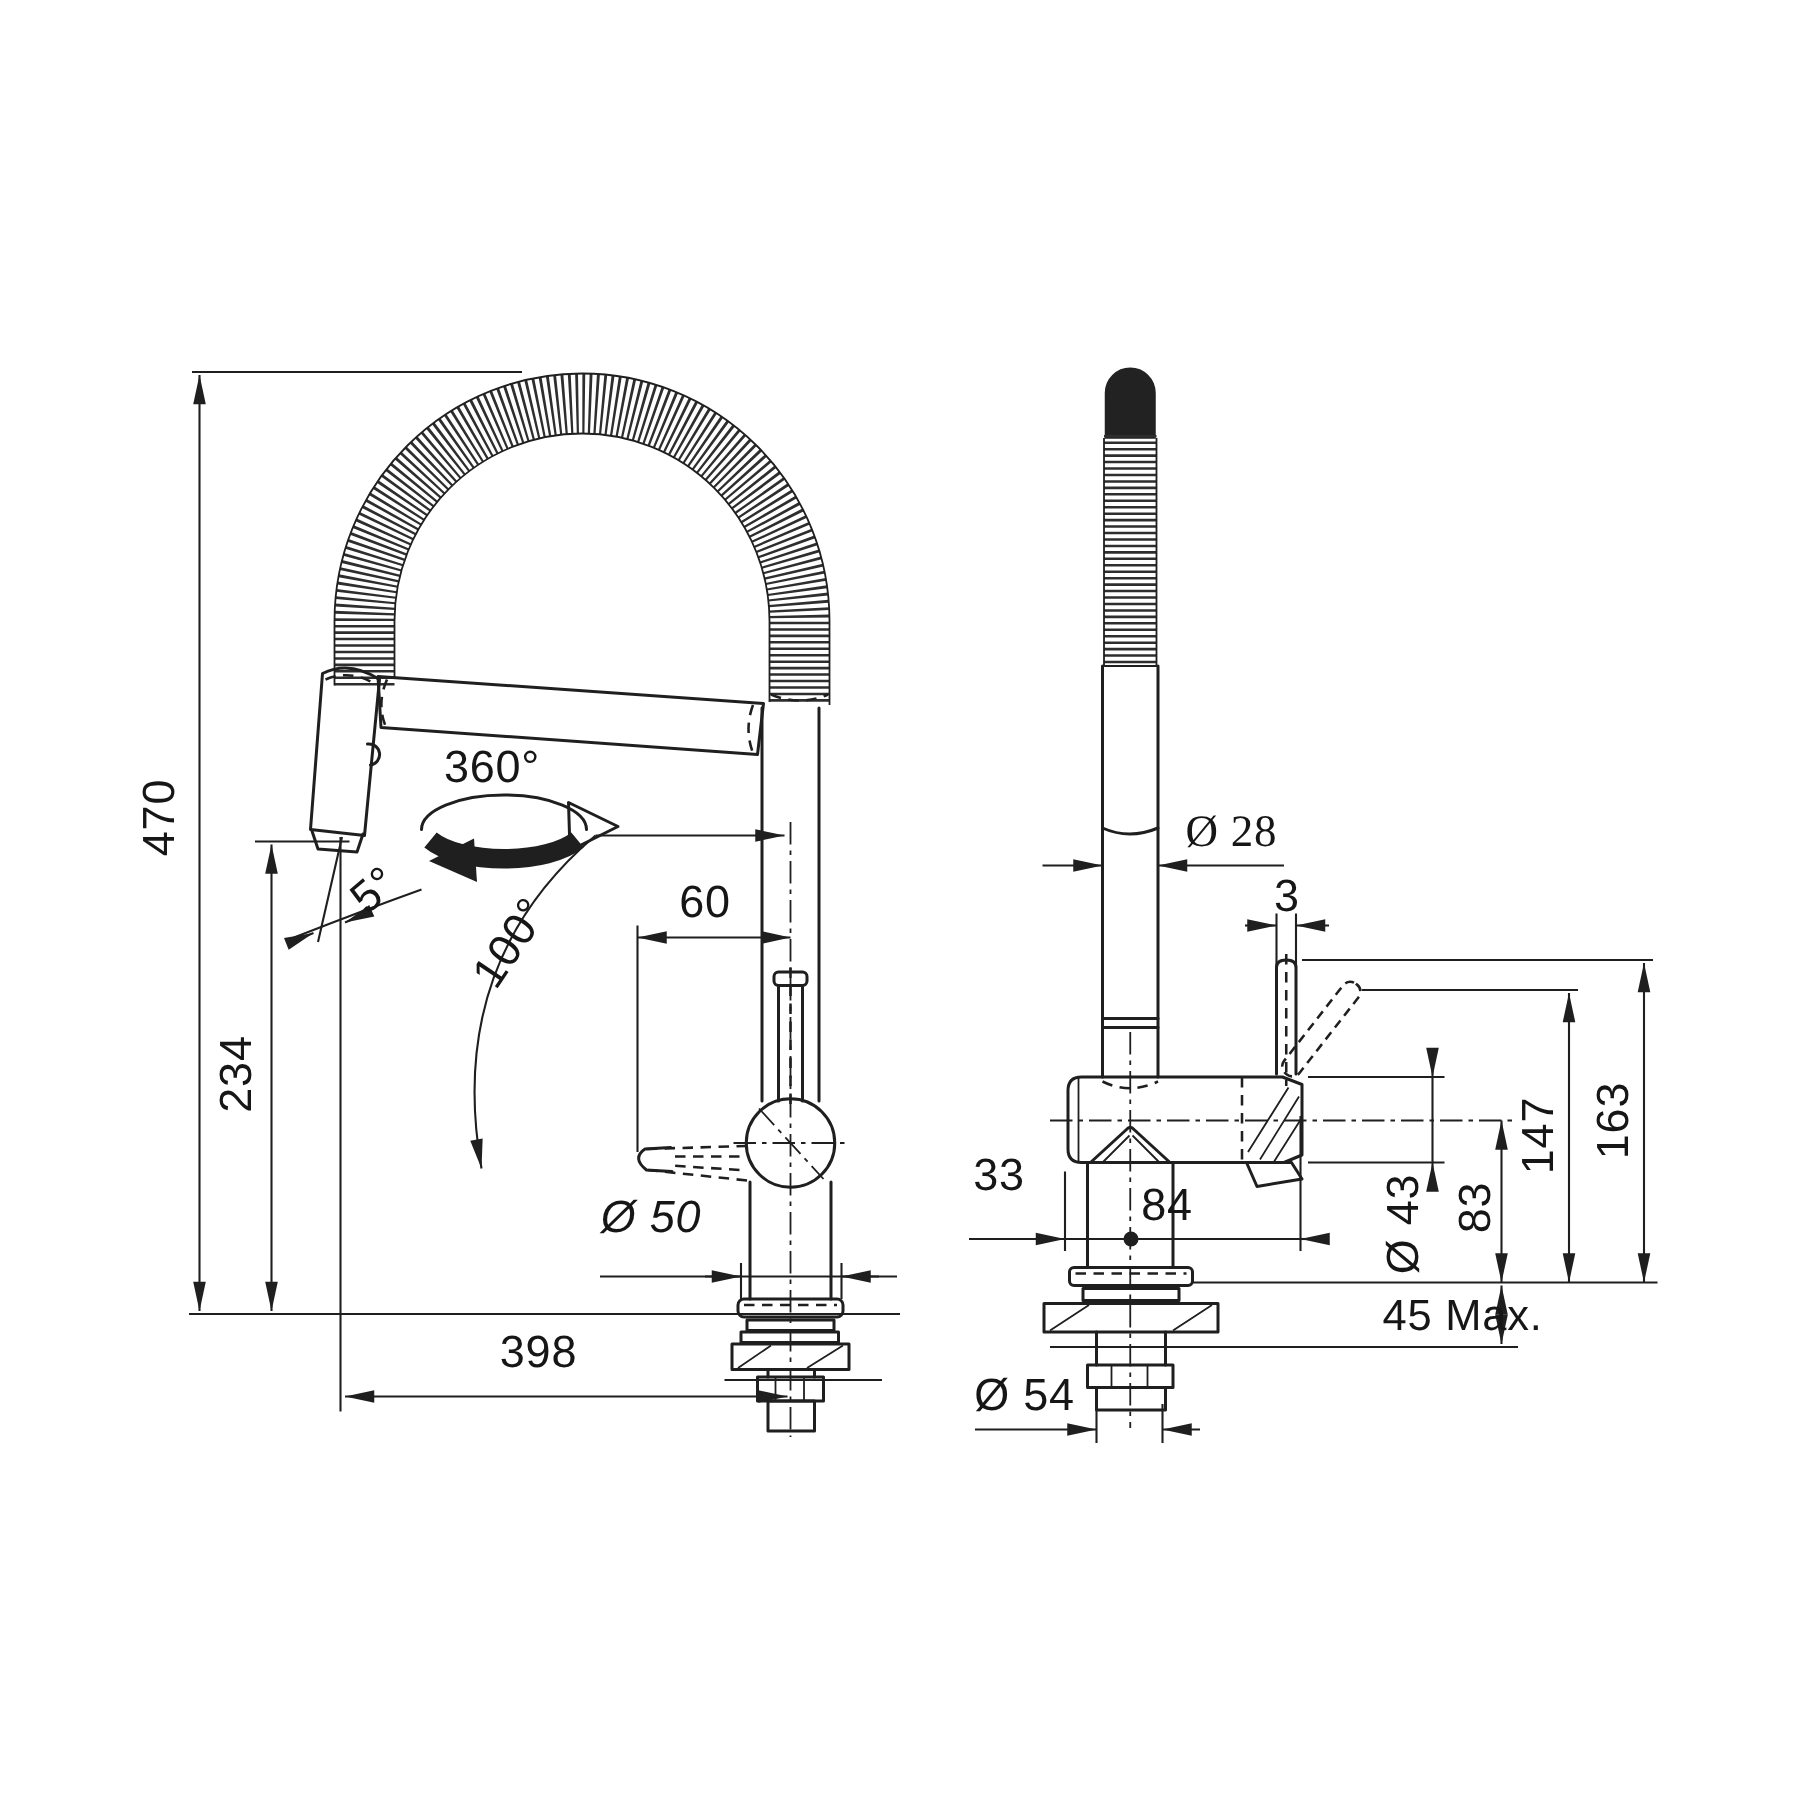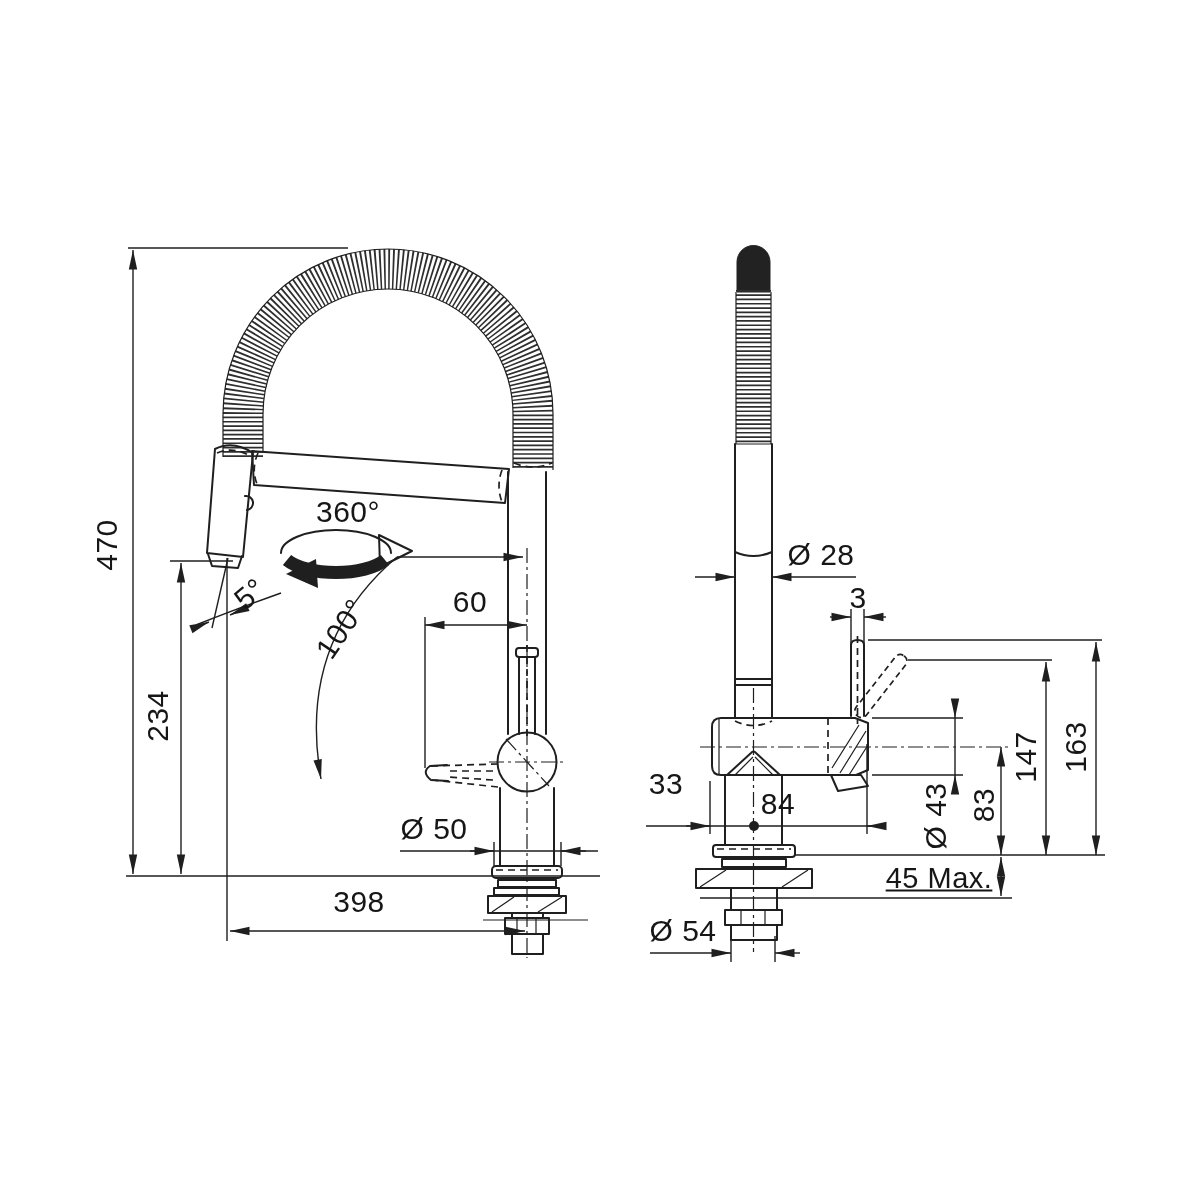--- a/index.html
+++ b/index.html
@@ -183,29 +183,29 @@
       <path class="dim" d="M731,936 V962 M775,936 V962"></path>
       <line class="dim" x1="650" y1="953" x2="731" y2="953" marker-end="url(#me)"></line>
       <line class="dim" x1="800" y1="953" x2="775" y2="953" marker-end="url(#me)"></line>
     </g>
   </svg>
 
   <div class="lbl r90" style="left:107px;top:545px;">470</div>
   <div class="lbl r90" style="left:158px;top:716px;">234</div>
   <div class="lbl" style="left:359px;top:902px;">398</div>
   <div class="lbl" style="left:470px;top:602px;">60</div>
-  <div class="lbl" style="left:434px;top:829px;">Ø 50</div>
-  <div class="lbl" style="left:328px;top:512px;margin-left:20px;">360°</div>
+  <div class="lbl" style="left:434px;top:812px;font-style:italic;">Ø 50</div>
+  <div class="lbl" style="left:328px;top:512px;">360°</div>
   <div class="lbl r40" style="left:250px;top:594px;">5°</div>
   <div class="lbl r56" style="left:341px;top:629px;">100°</div>
 
-  <div class="lbl" style="left:821px;top:555px;">Ø 28</div>
+  <div class="lbl" style="left:821px;top:555px;font-family:Liberation Serif, serif;">Ø 28</div>
   <div class="lbl" style="left:858px;top:598px;">3</div>
   <div class="lbl" style="left:666px;top:784px;">33</div>
   <div class="lbl" style="left:778px;top:804px;">84</div>
   <div class="lbl r90" style="left:936px;top:816px;">Ø 43</div>
   <div class="lbl r90" style="left:984px;top:805px;">83</div>
   <div class="lbl r90" style="left:1026px;top:757px;">147</div>
   <div class="lbl r90" style="left:1076px;top:747px;">163</div>
-  <div class="lbl small" style="left:939px;top:878px;text-decoration:underline;">45 Max.</div>
+  <div class="lbl small" style="left:975px;top:878px;">45 Max.</div>
   <div class="lbl" style="left:683px;top:931px;">Ø 54</div>
 
 </div>
 
 </body></html>

